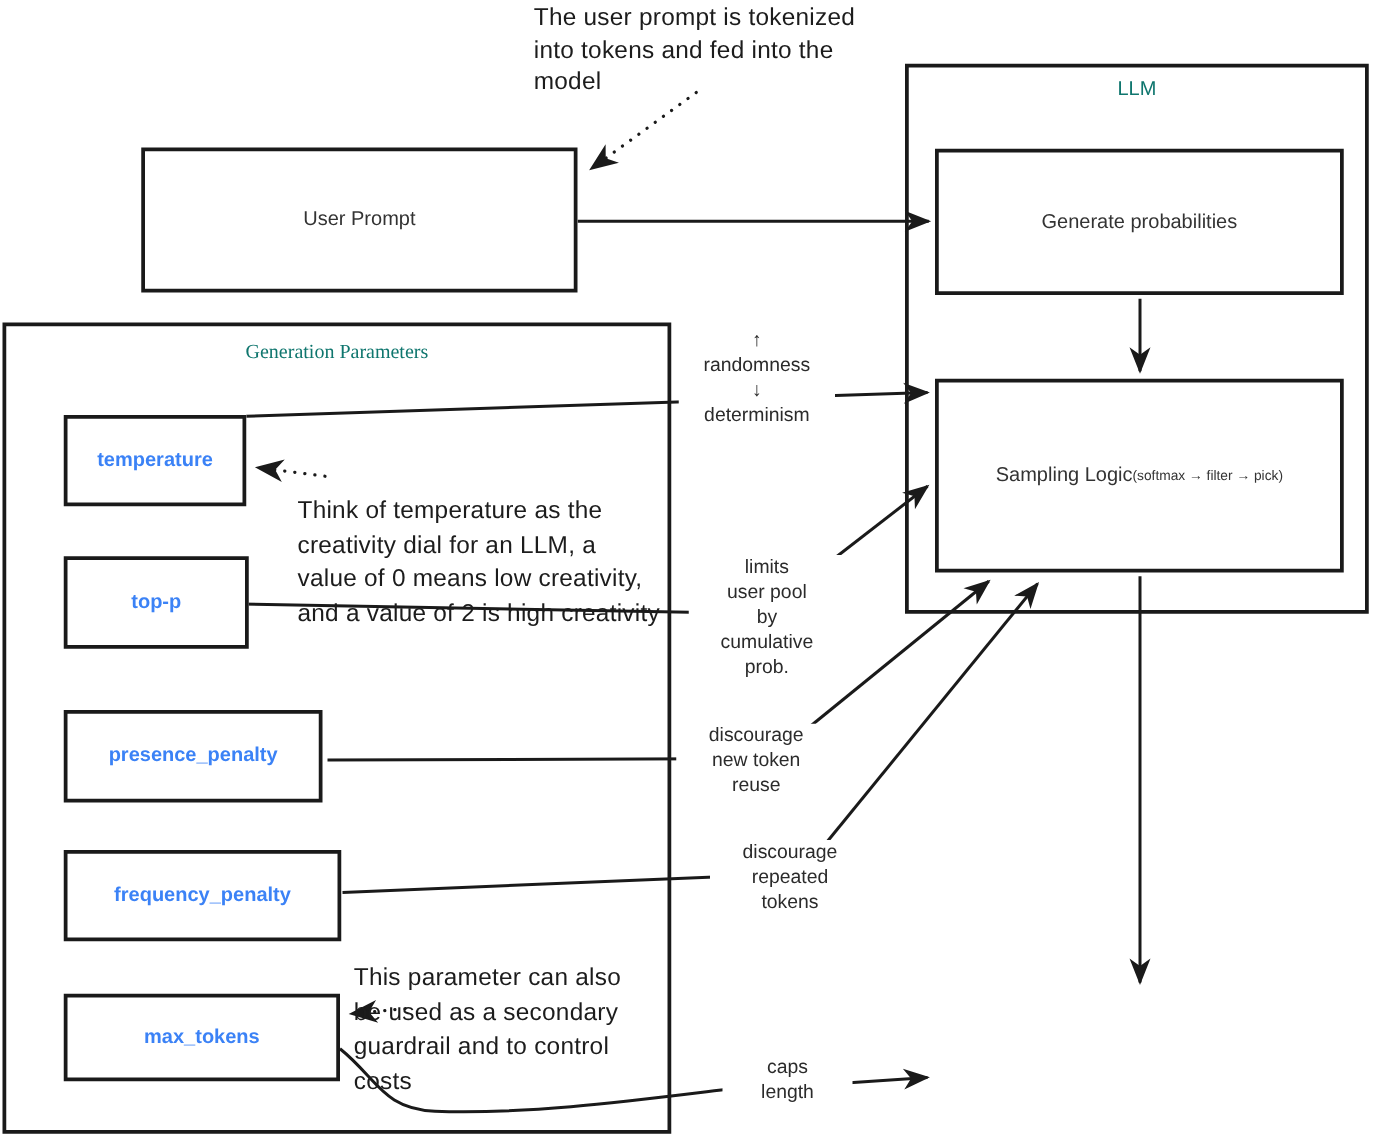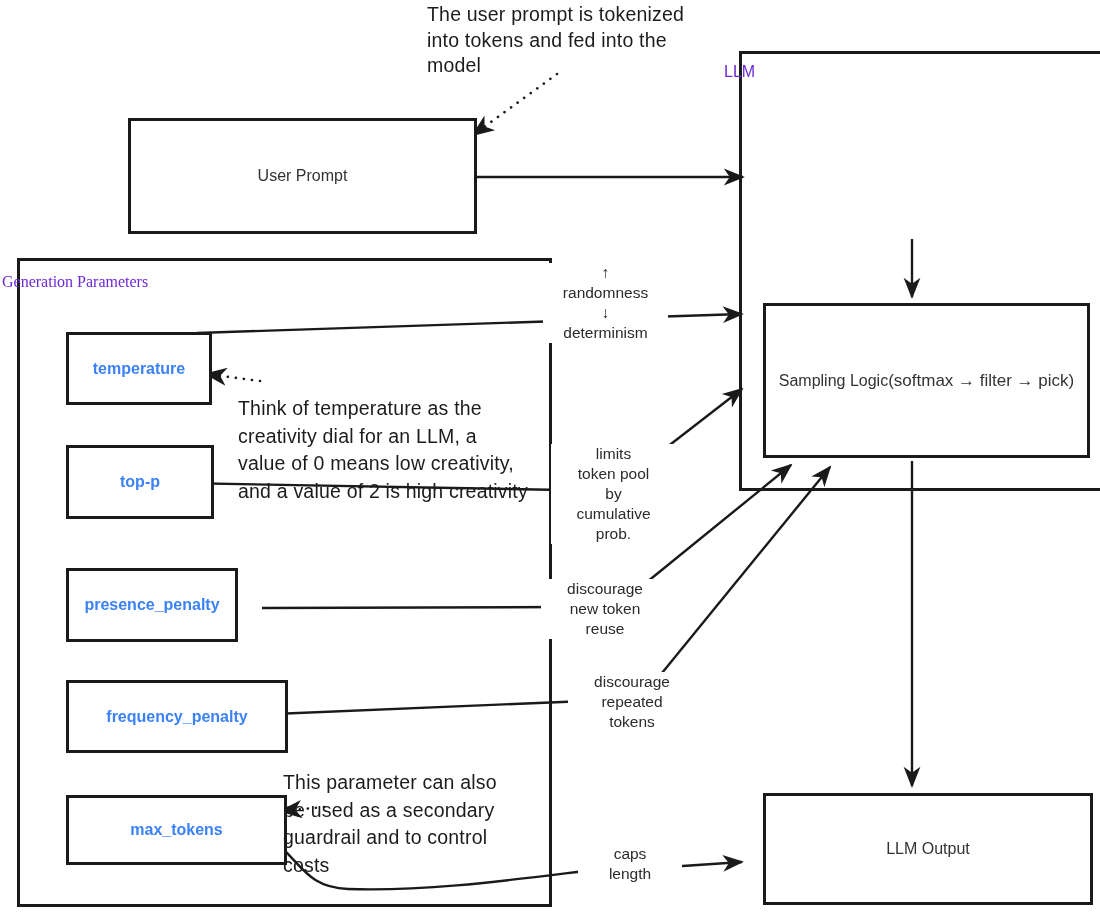--- a/index.html
+++ b/index.html
@@ -5,35 +5,34 @@
   html,body{margin:0;padding:0;background:#fff;}
   .stage{
     position:relative;width:1100px;height:913px;background:#fff;
     font-family:"Liberation Sans",sans-serif;color:#262626;overflow:hidden;
   }
   .stage svg{position:absolute;left:0;top:0;}
   .box{
     position:absolute;border:3px solid #1a1a1a;background:#fff;
     display:flex;align-items:center;justify-content:center;text-align:center;
     box-sizing:border-box;
-    margin-left:15px;
   }
   .box-label{font-size:16px;color:#333;}
   .param-label{font-size:16px;color:#3b82f6;font-weight:bold;}
-  .container-title{position:absolute;font-size:16px;color:#6d28d9;}
+  .container-title{position:absolute;font-size:16px;color:#0f766e;text-align:center;}
   .edge-label{
     position:absolute;font-size:15.5px;line-height:20px;color:#2b2b2b;
     text-align:center;white-space:pre-line;background:#fff;
   }
   .note{
     position:absolute;font-size:19.5px;line-height:27.5px;color:#1c1c1c;
     text-align:left;white-space:pre-line;letter-spacing:0.2px;
   }
   .two-line span{display:block;}
-  .sub-line{font-size:17px;}
+  .sub-line{font-size:11px;}
 </style>
 </head>
 <body>
 
 <div class="stage">
 
   <svg width="1100" height="913" viewBox="0 0 1100 913">
     <defs>
       <marker id="arw" markerWidth="9.5" markerHeight="7.4" refX="8.2" refY="3.7" orient="auto" markerUnits="strokeWidth">
         <path d="M0.2,0.2 L9,3.7 L0.2,7.2 L2.7,3.7 Z" fill="#1a1a1a"></path>
@@ -75,52 +74,52 @@
   <div class="box" style="left:2px;top:258px;width:535px;height:649px;background:transparent;"></div>
   <div class="container-title" style="left:2px;top:273px;width:535px;font-family:Liberation Serif, serif;">Generation Parameters</div>
 
   <div class="box" style="left:724px;top:51px;width:371px;height:440px;background:transparent;"></div>
   <div class="container-title" style="left:724px;top:63px;width:371px;">LLM</div>
 
   <div class="box" style="left:113px;top:118px;width:349px;height:116px;">
     <span class="box-label">User Prompt</span>
   </div>
 
+  <div class="box" style="left:748px;top:119px;width:327px;height:117px;">
+    <span class="box-label">Generate probabilities</span>
+  </div>
 
   <div class="box two-line" style="left:748px;top:303px;width:327px;height:155px;flex-direction:row;">
     <span class="box-label">Sampling Logic</span>
     <span class="box-label sub-line">(softmax → filter → pick)</span>
   </div>
 
-  <div class="box" style="left:748px;top:793px;width:330px;height:112px;">
-    <span class="box-label">LLM Output</span>
-  </div>
 
   <div class="box" style="left:51px;top:332px;width:146px;height:73px;">
     <span class="param-label">temperature</span>
   </div>
   <div class="box" style="left:51px;top:445px;width:148px;height:74px;">
     <span class="param-label">top-p</span>
   </div>
-  <div class="box" style="left:51px;top:568px;width:172px;height:74px;">
+  <div class="box" style="left:51px;top:568px;width:207px;height:74px;">
     <span class="param-label">presence_penalty</span>
   </div>
   <div class="box" style="left:51px;top:680px;width:222px;height:73px;">
     <span class="param-label">frequency_penalty</span>
   </div>
   <div class="box" style="left:51px;top:795px;width:221px;height:70px;">
     <span class="param-label">max_tokens</span>
   </div>
 
   <div class="edge-label" style="left:543px;top:263px;width:125px;">↑
 randomness
 ↓
 determinism</div>
   <div class="edge-label" style="left:551px;top:444px;width:125px;">limits
-token pool
+user pool
 by
 cumulative
 prob.</div>
   <div class="edge-label" style="left:541px;top:579px;width:128px;">discourage
 new token
 reuse</div>
   <div class="edge-label" style="left:568px;top:672px;width:128px;">discourage
 repeated
 tokens</div>
   <div class="edge-label" style="left:578px;top:844px;width:104px;">caps

